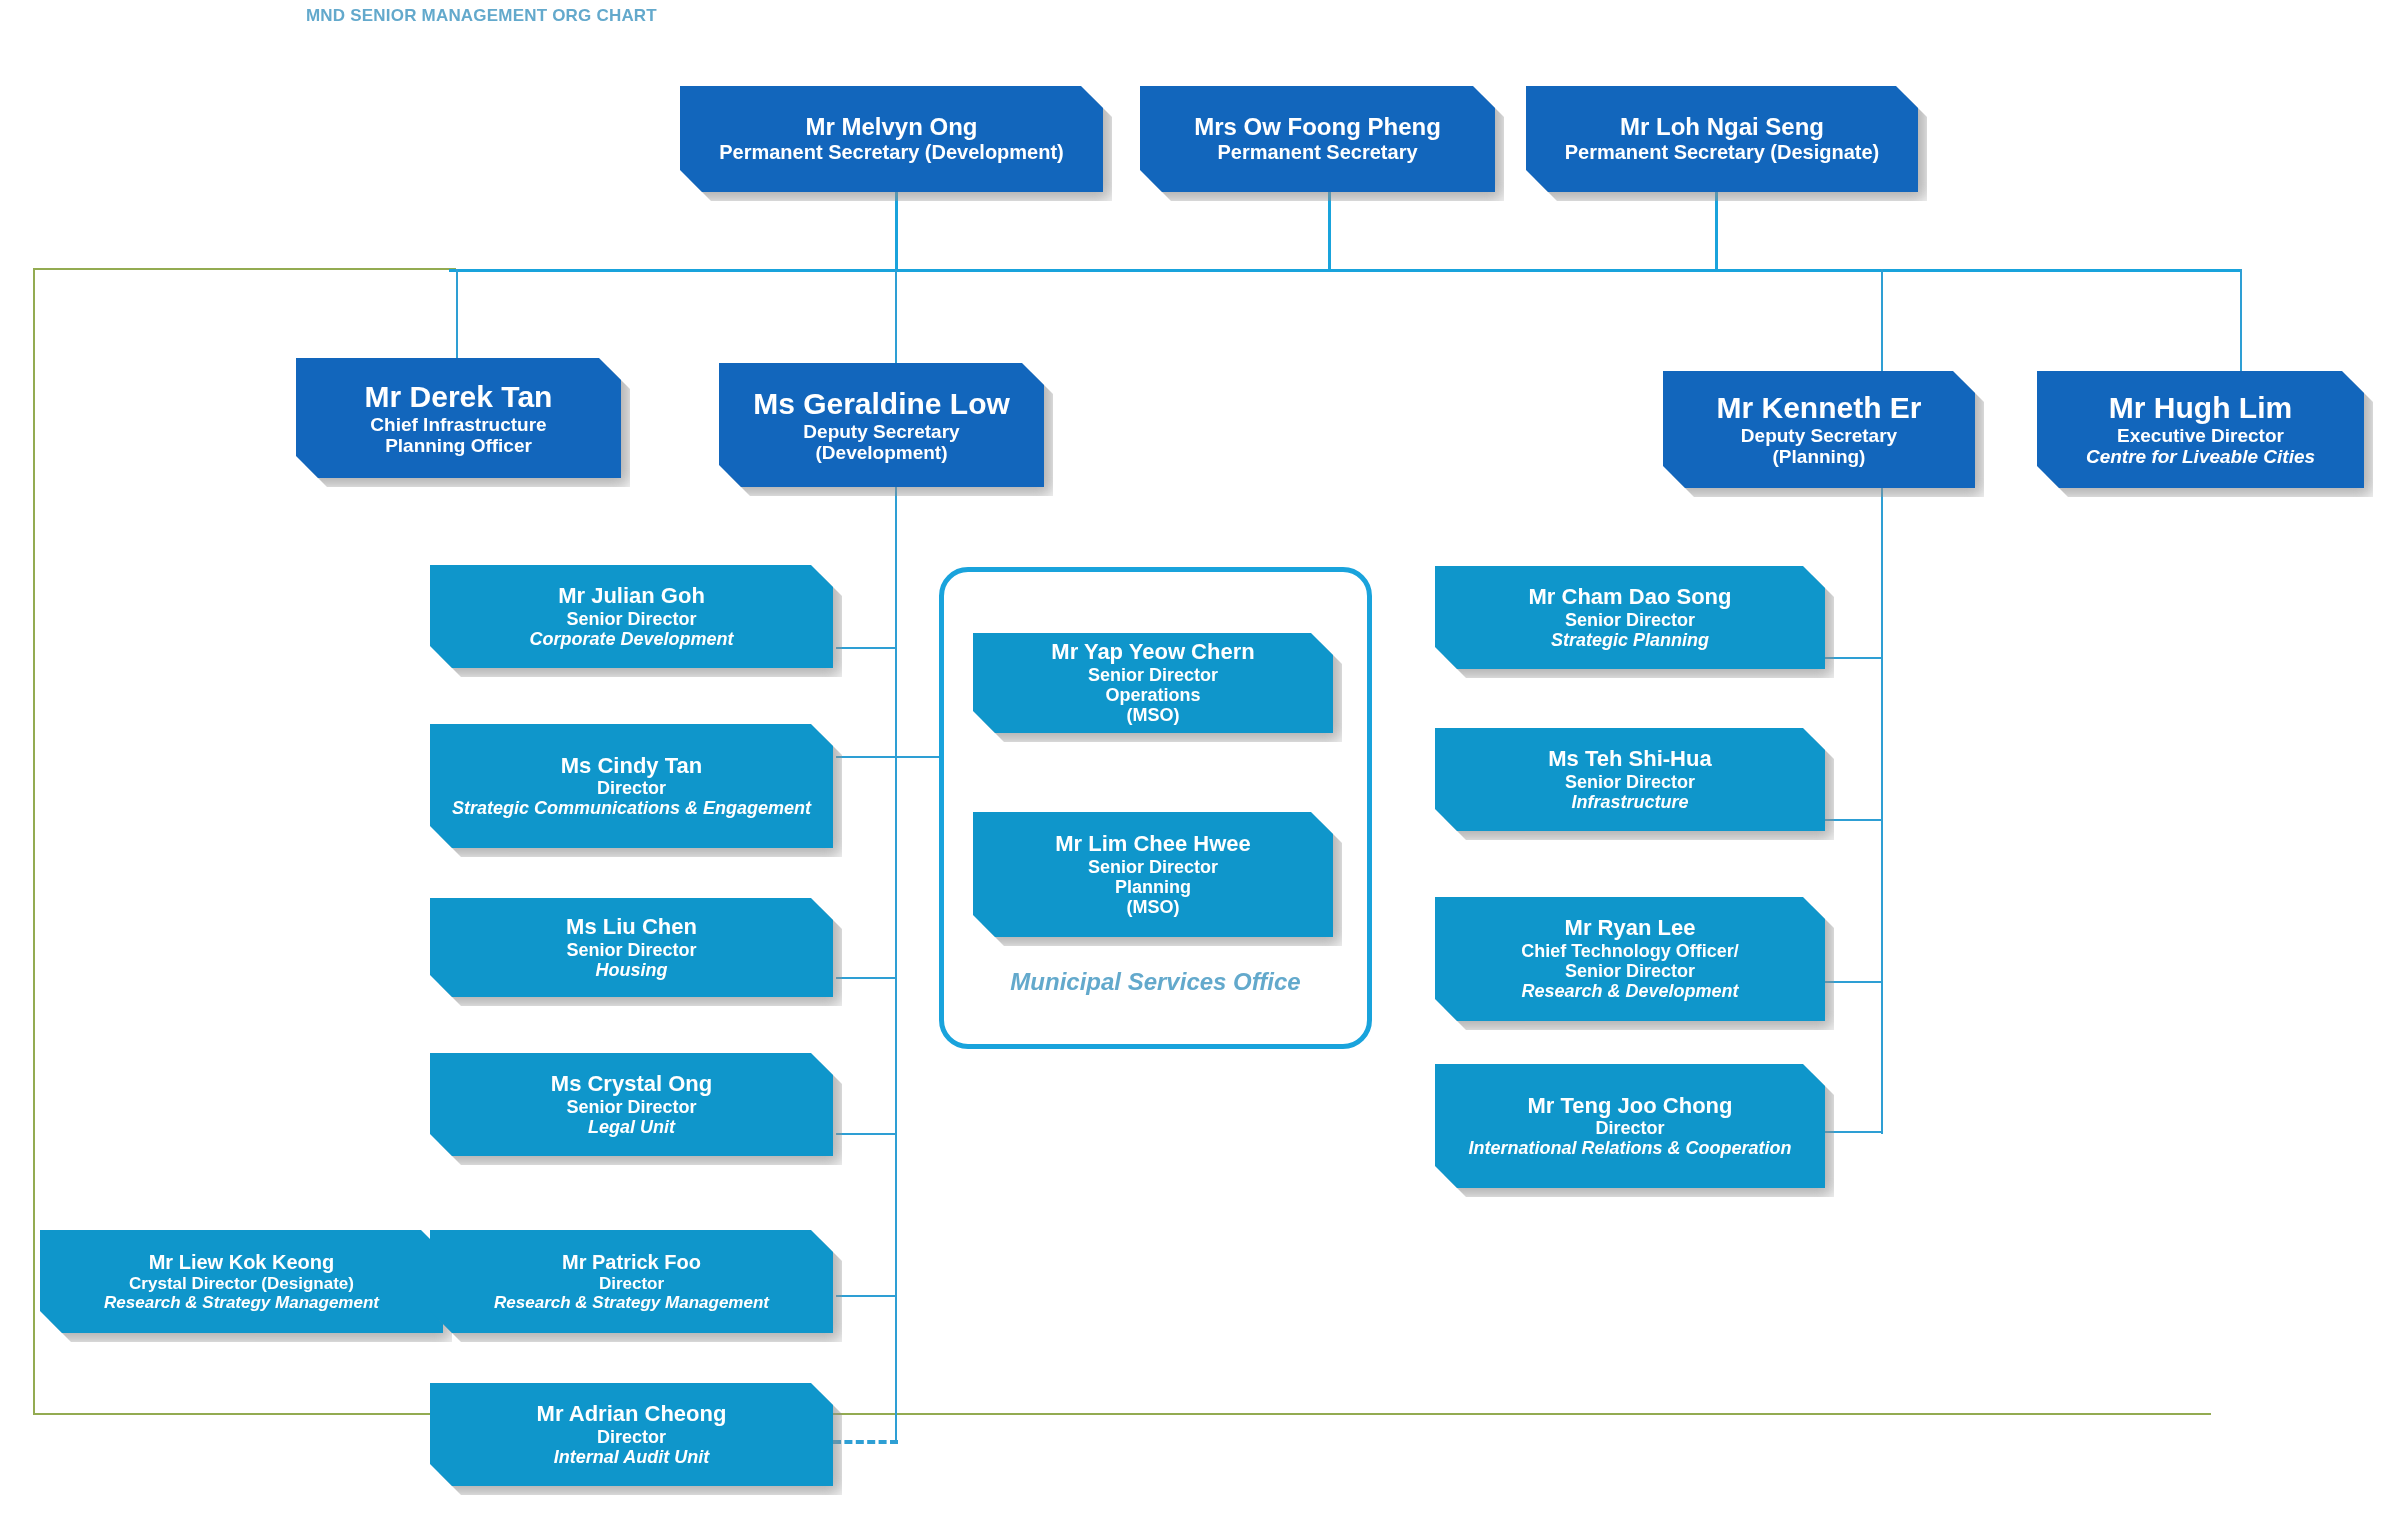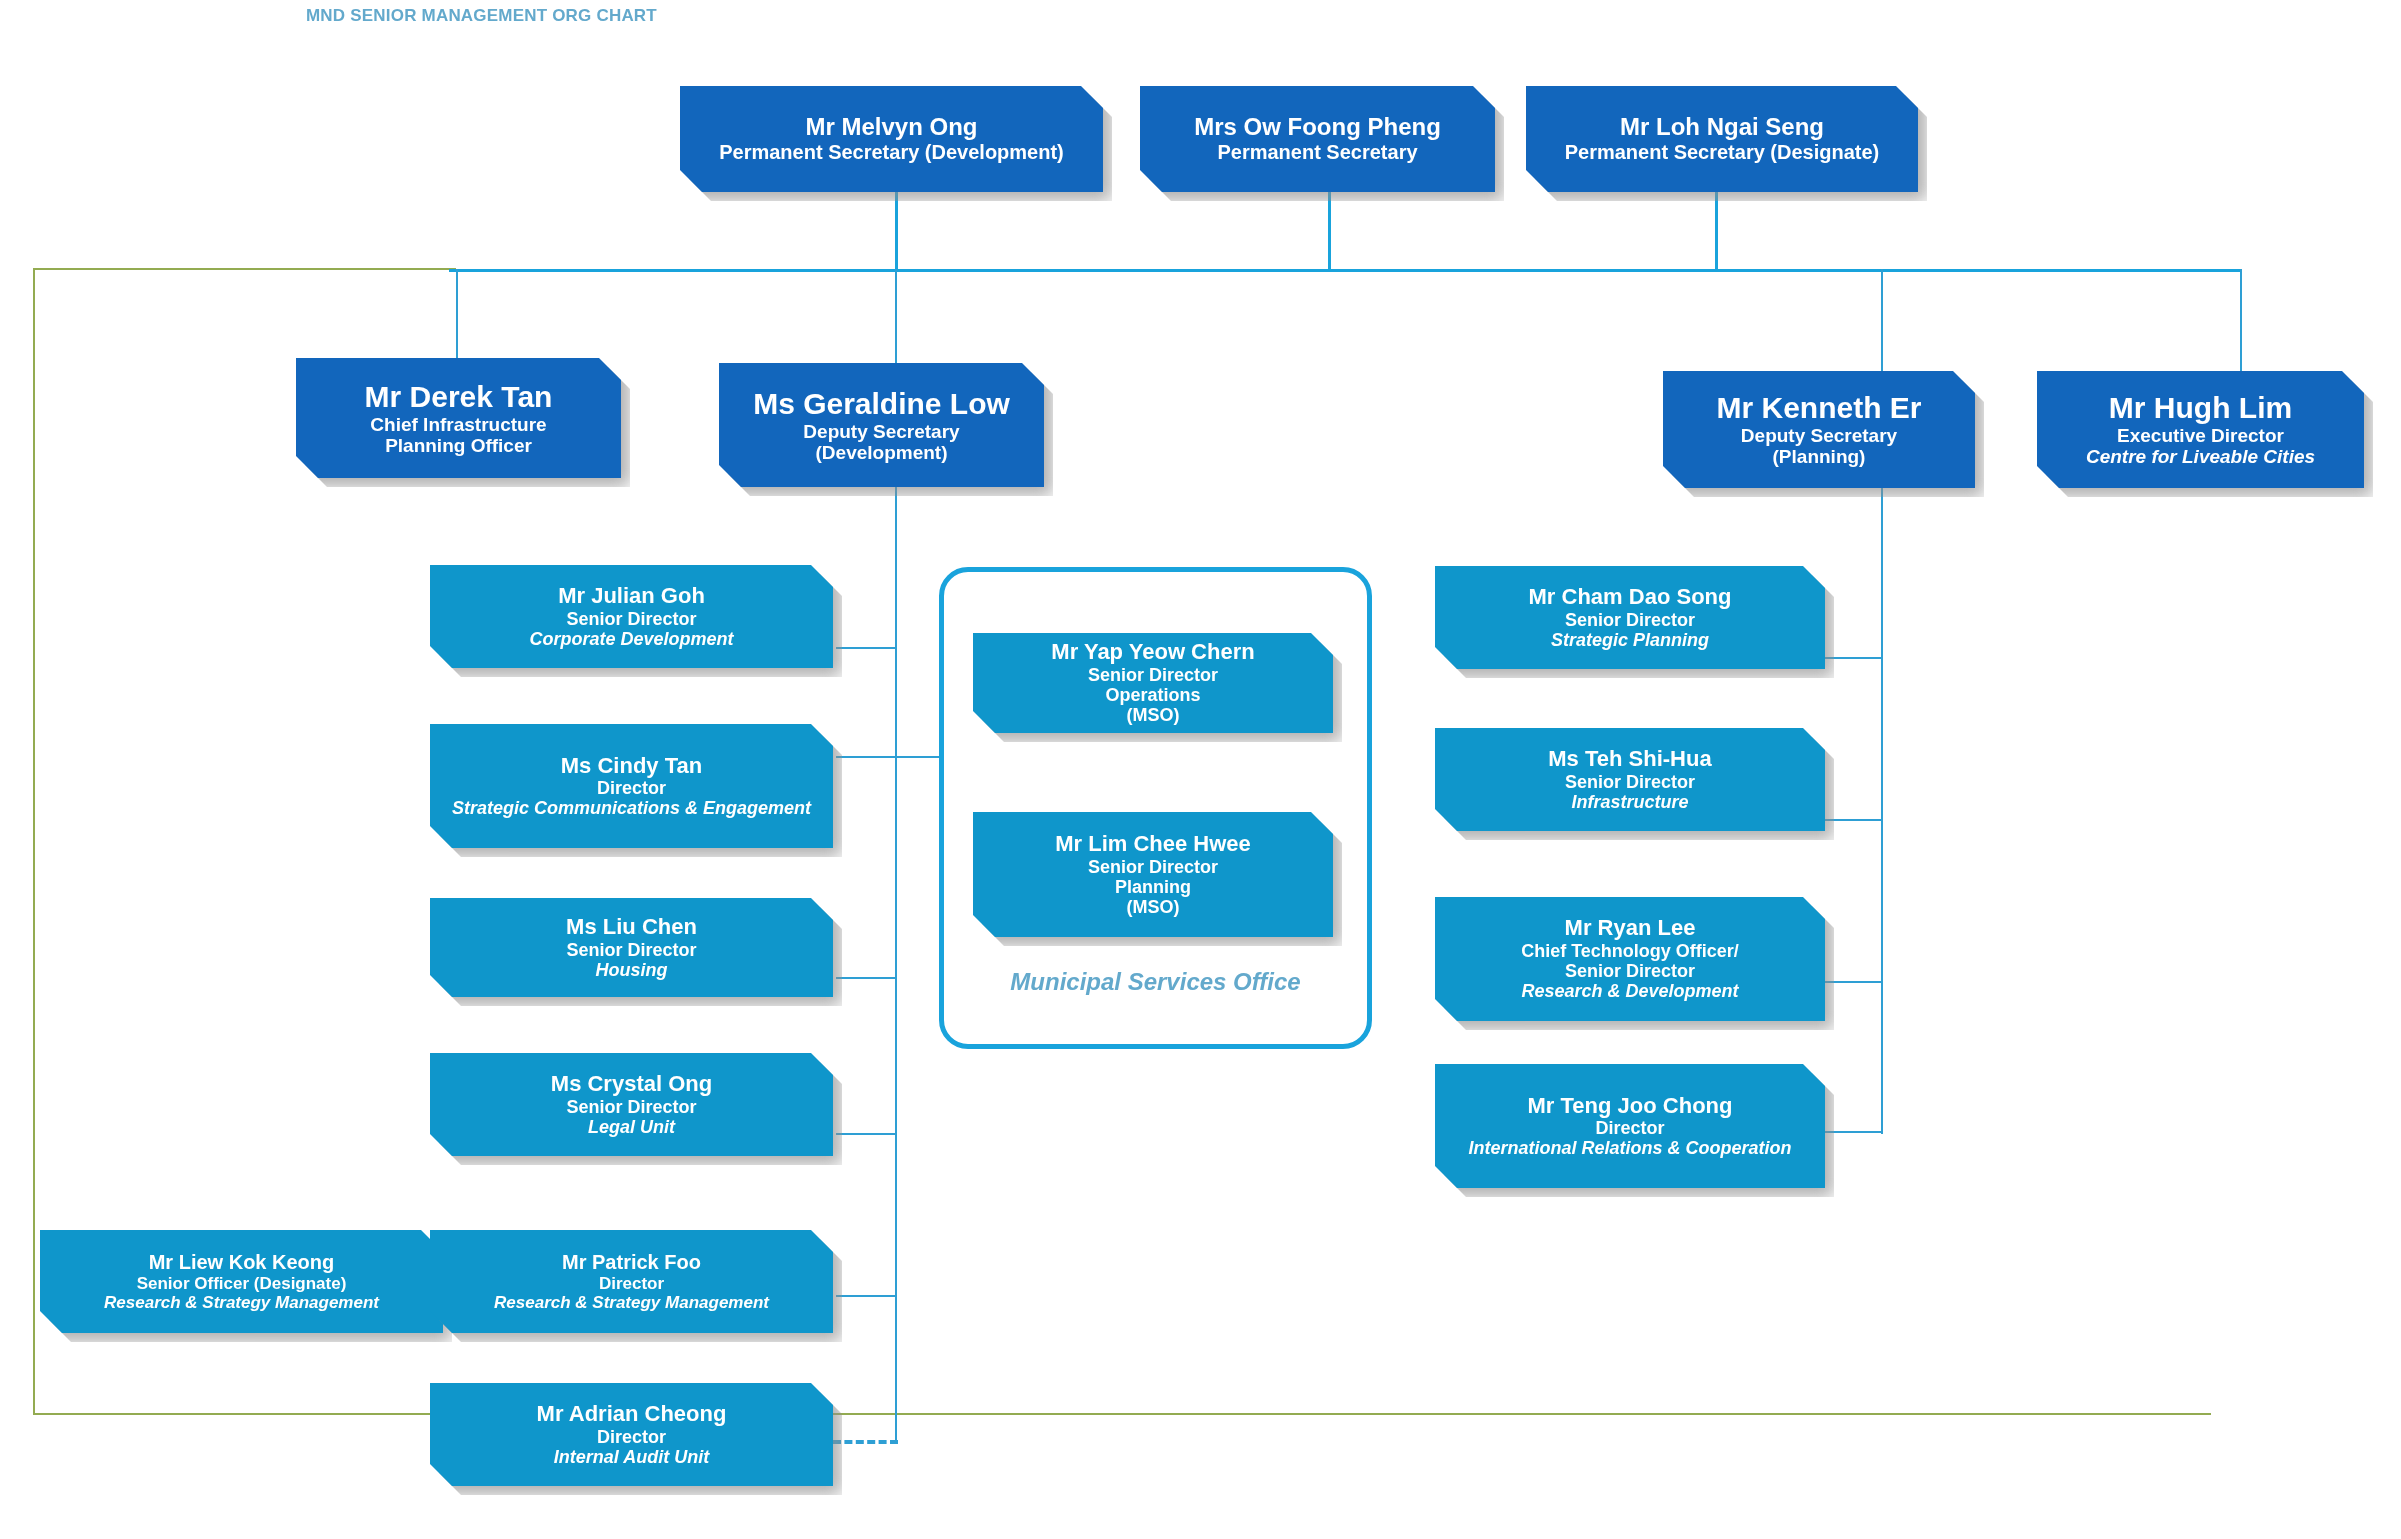--- a/index.html
+++ b/index.html
@@ -209,21 +209,21 @@
       <div class="nm">Ms Crystal Ong</div>
       <div class="rl">Senior Director</div>
       <div class="un">Legal Unit</div>
     </div>
   </div>
 
   <div class="box-wrap cyan t3s" style="left:40px;top:1230px;width:403px;height:103px;z-index:1;">
     <div class="shadow"></div>
     <div class="face">
       <div class="nm">Mr Liew Kok Keong</div>
-      <div class="rl">Senior Officer (Designate)</div>
+      <div class="rl">Crystal Director (Designate)</div>
       <div class="un">Research &amp; Strategy Management</div>
     </div>
   </div>
 
   <div class="box-wrap cyan t3s" style="left:430px;top:1230px;width:403px;height:103px;z-index:2;">
     <div class="shadow"></div>
     <div class="face">
       <div class="nm">Mr Patrick Foo</div>
       <div class="rl">Director</div>
       <div class="un">Research &amp; Strategy Management</div>

